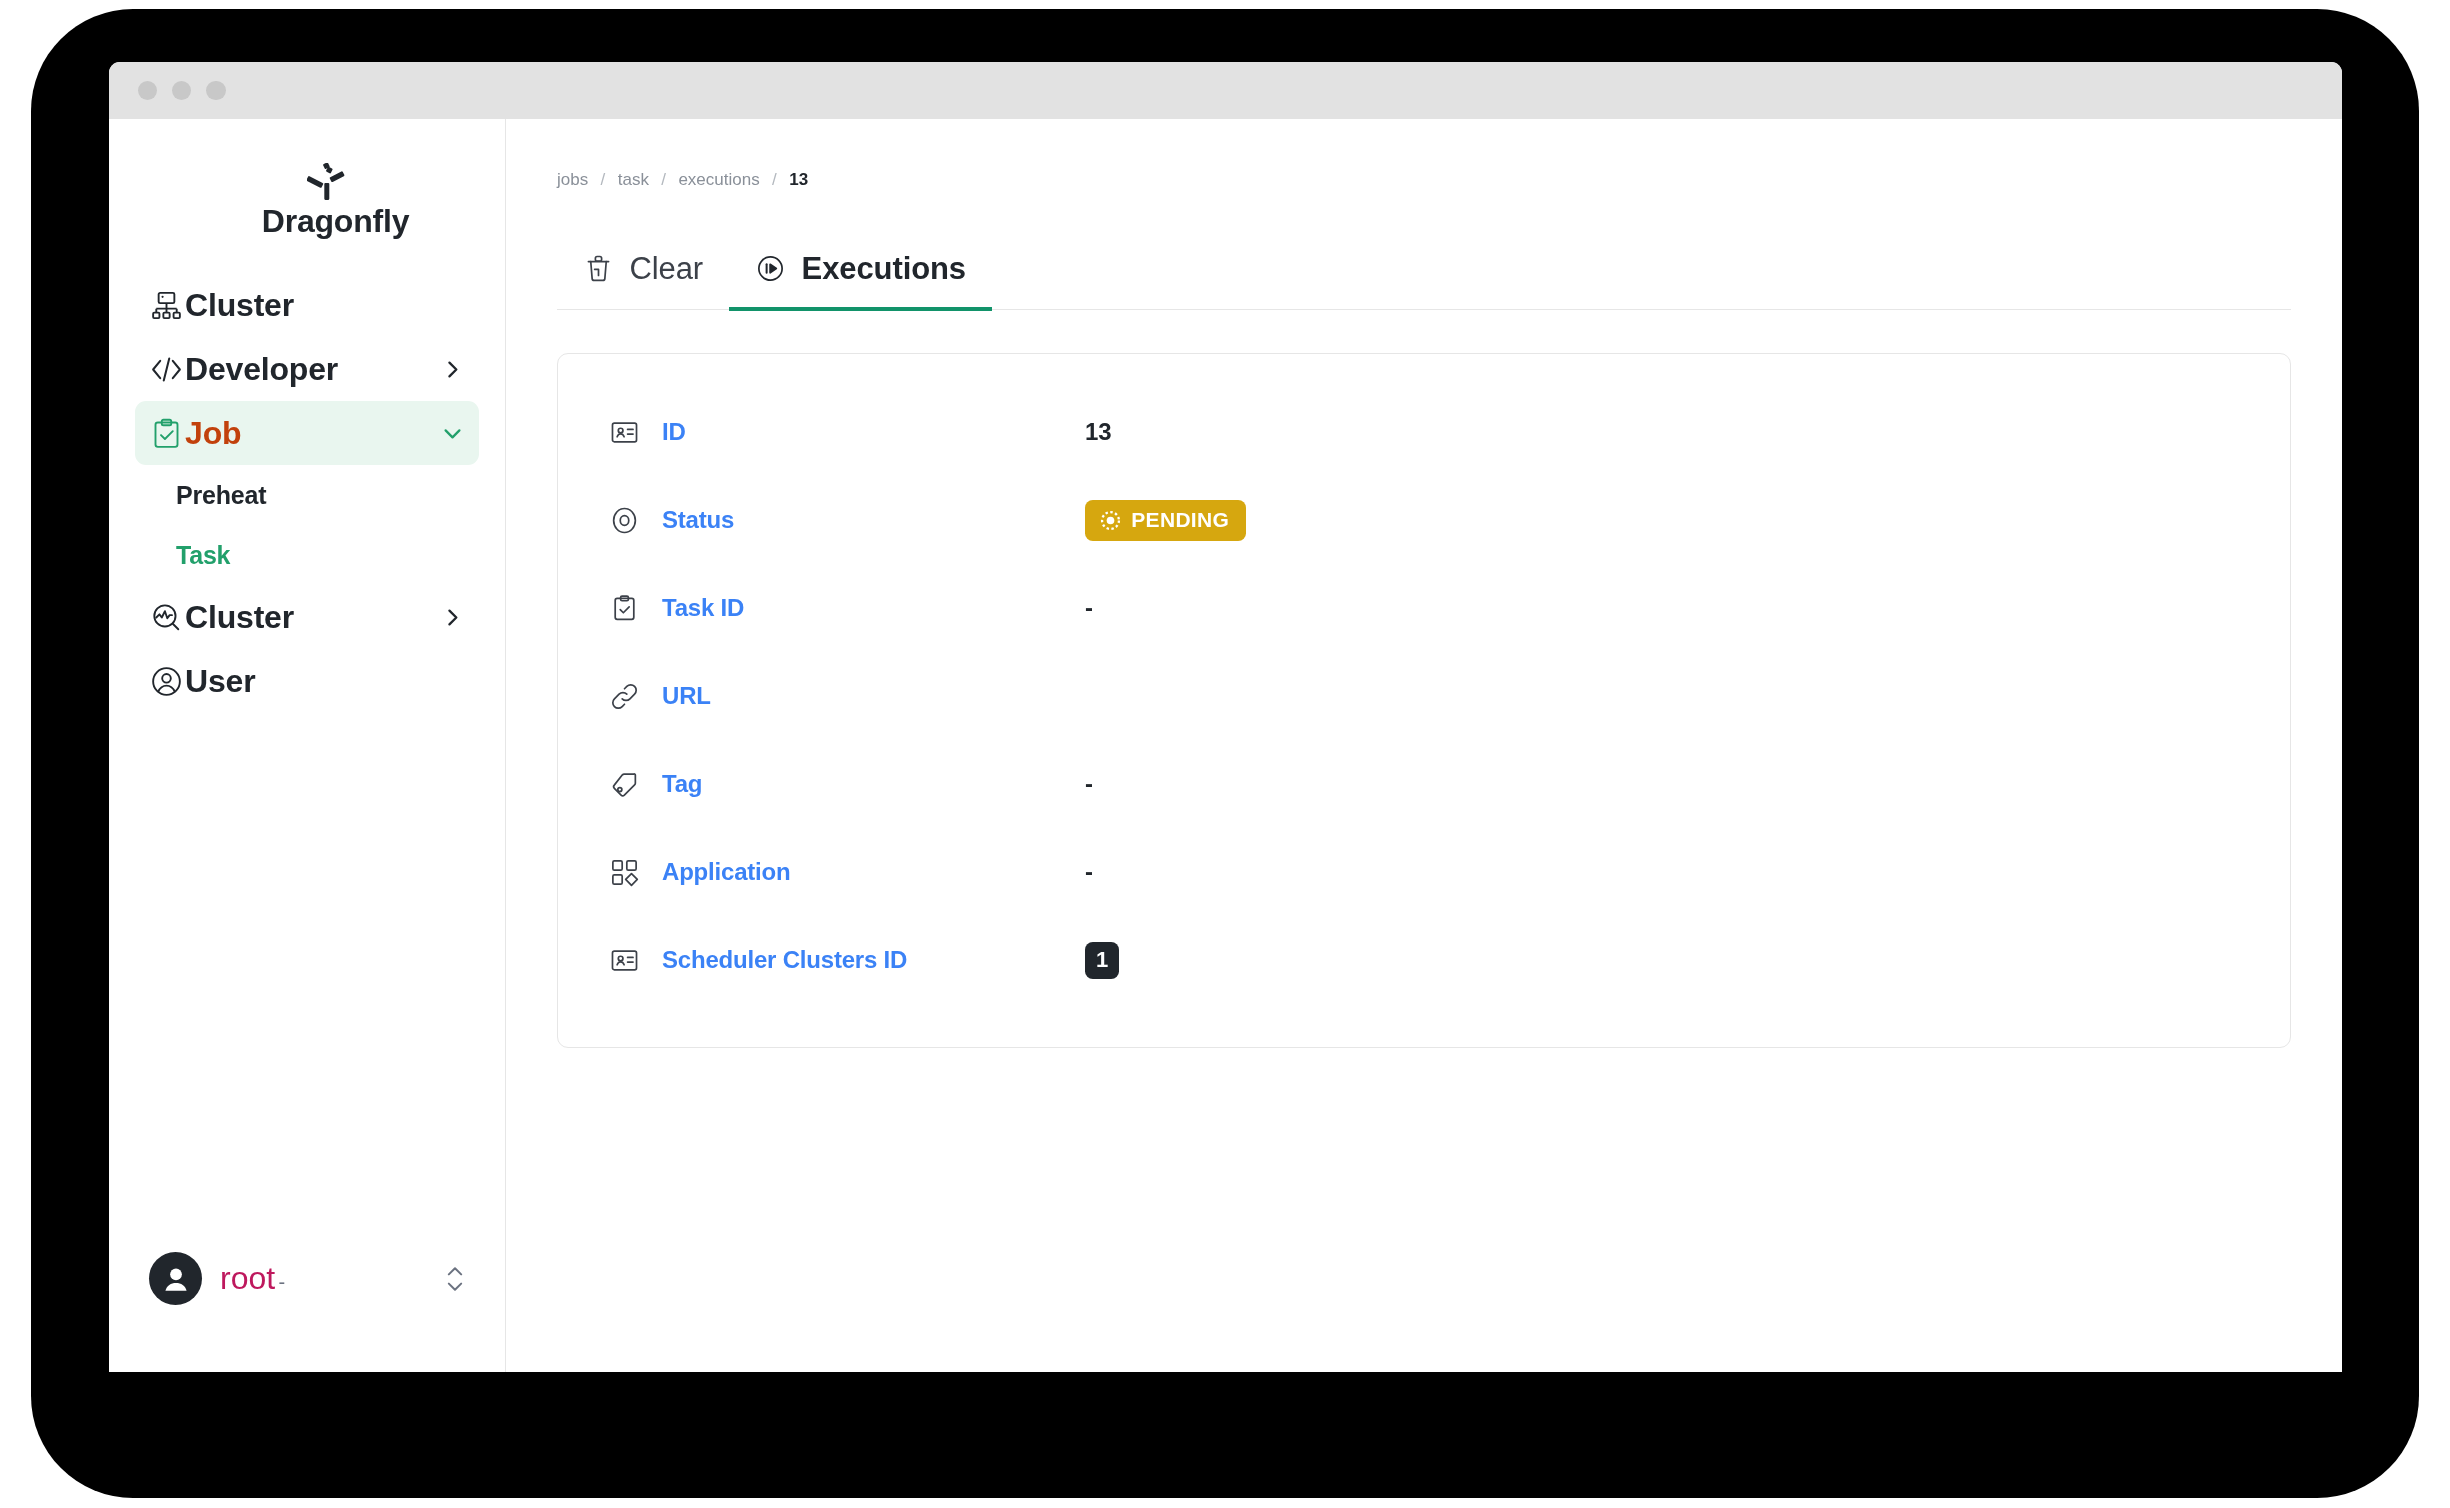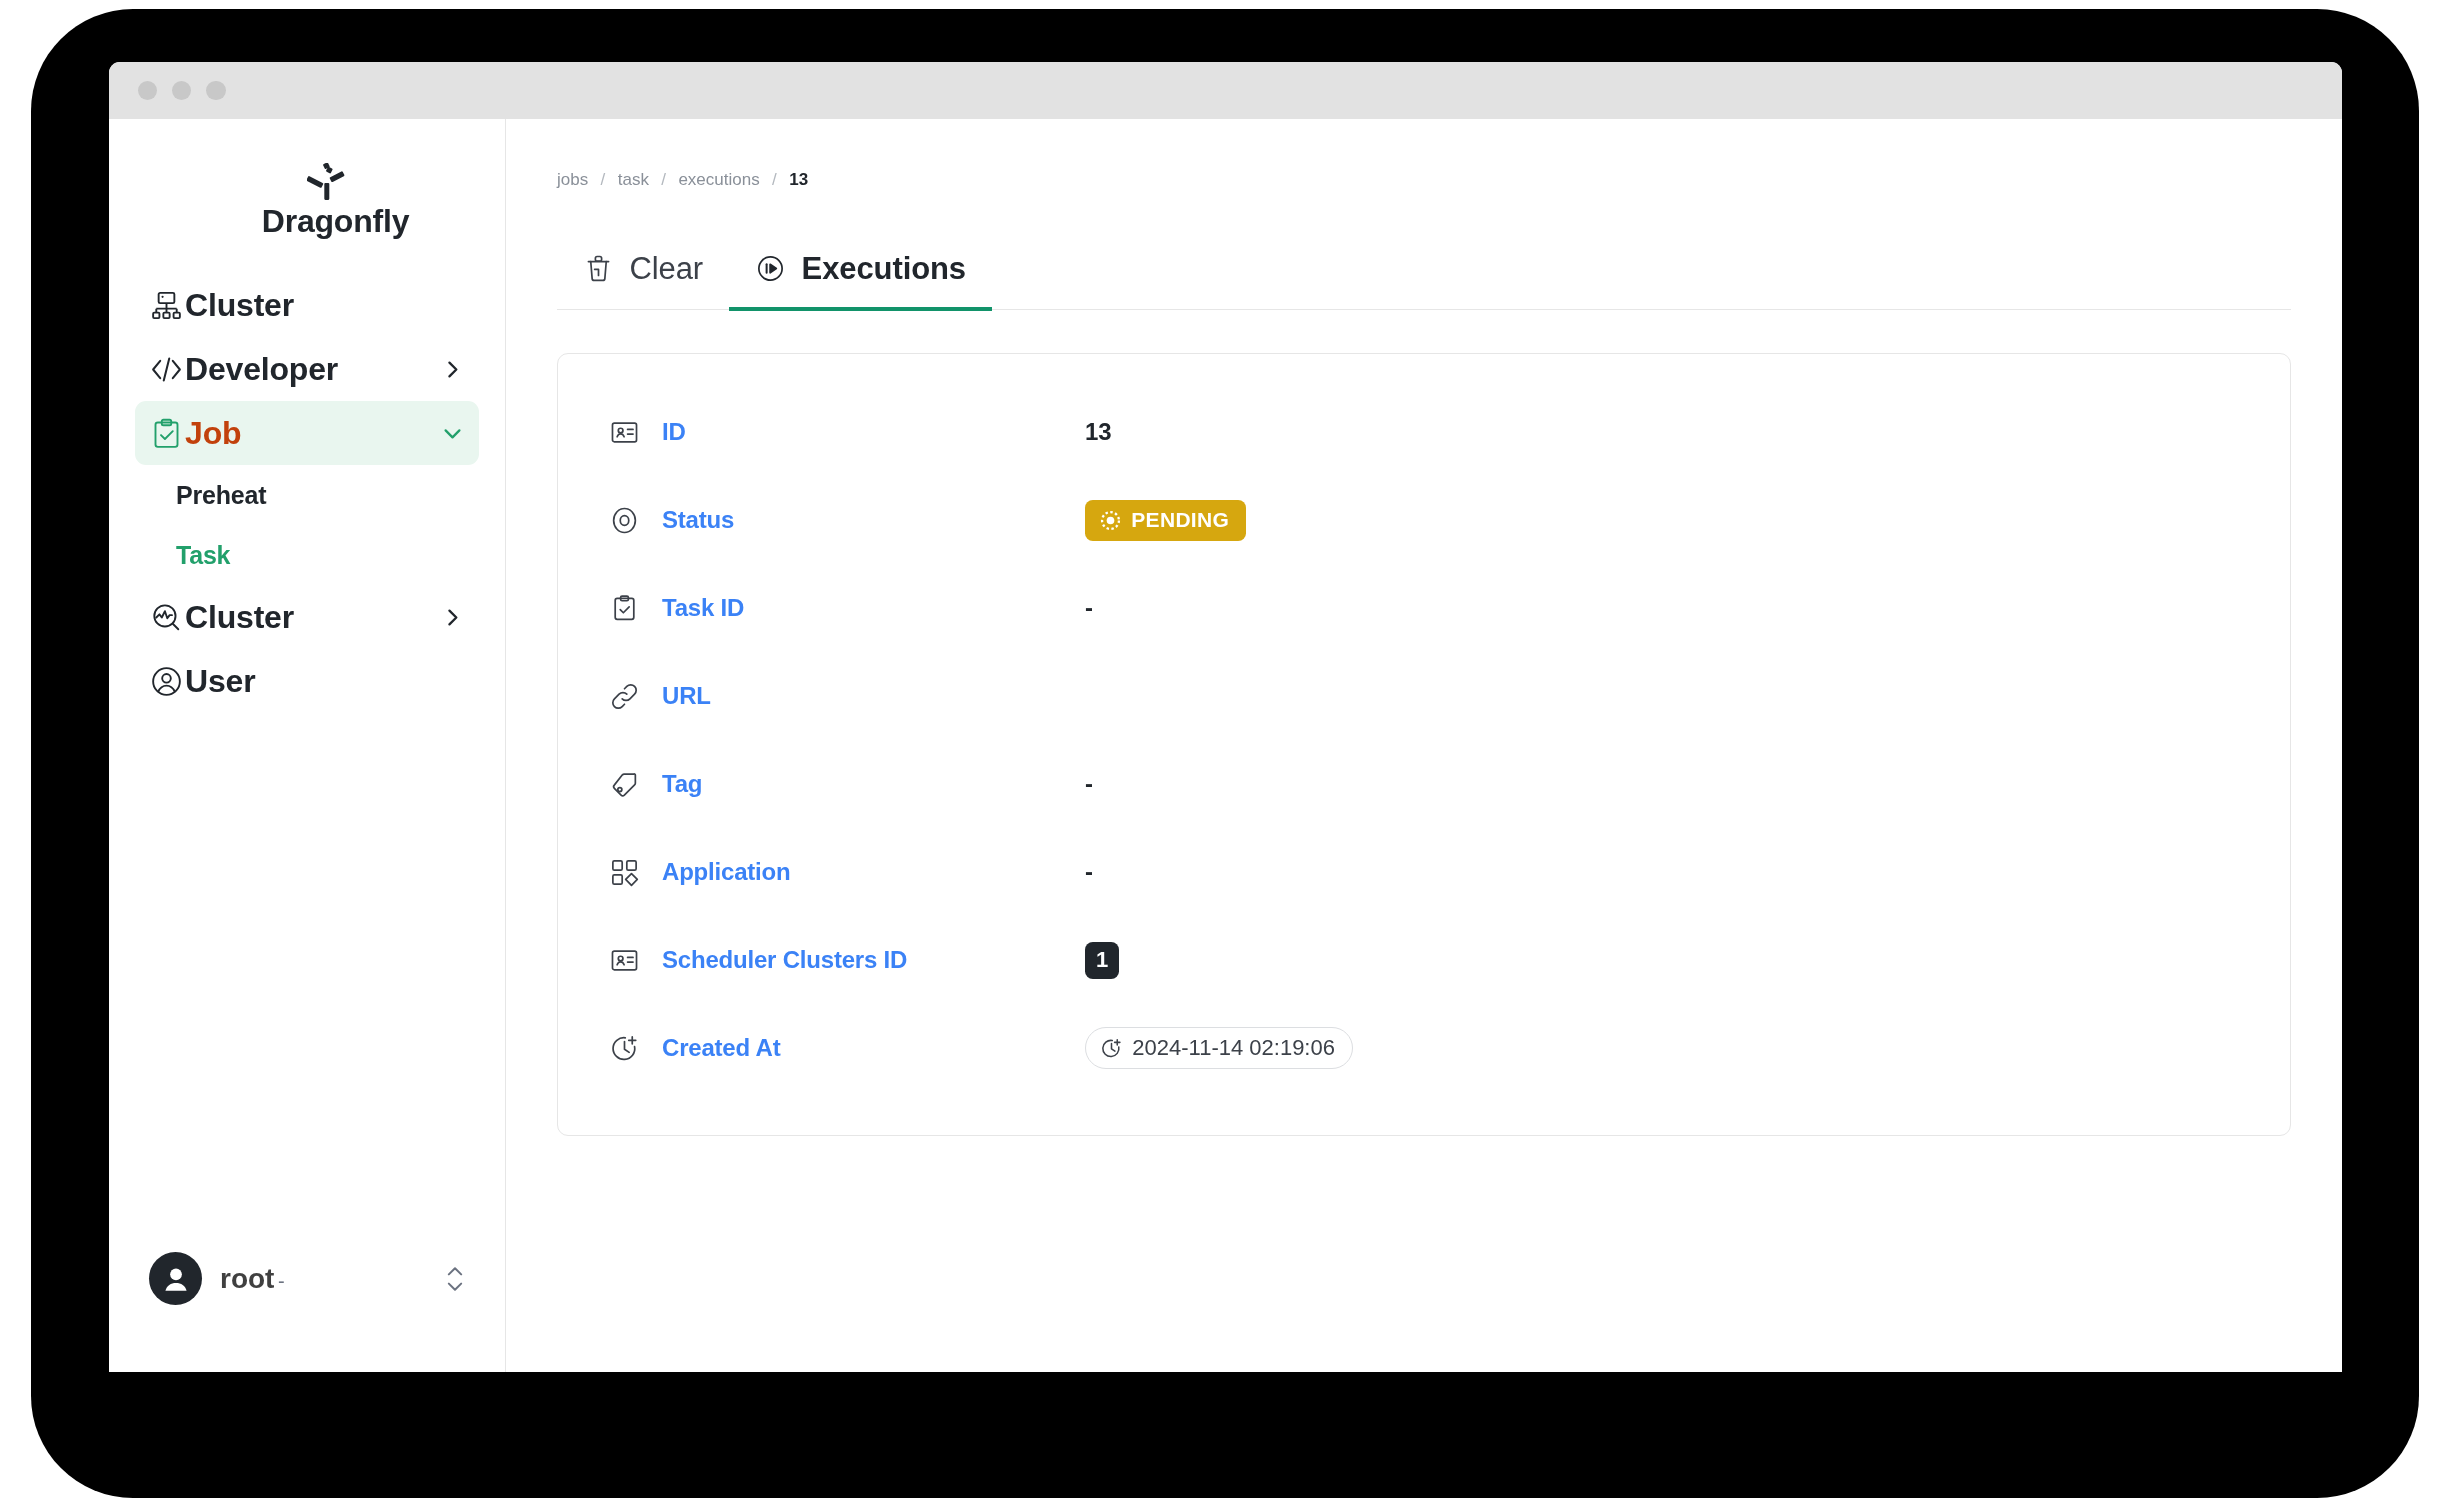--- a/index.html
+++ b/index.html
@@ -156,23 +156,23 @@
     height: 53px;
     border-radius: 50%;
     background: #21262c;
     flex: none;
     display: flex;
     align-items: center;
     justify-content: center;
   }
   #user-text { margin-left: 18px; flex: 1; }
   #user-name {
-    font-size: 28px;
-    font-weight: bold;
-    color: #404040;
+    font-size: 32px;
+    font-weight: normal;
+    color: #be185d;
     line-height: 1.05;
   }
   #user-sub {
     font-size: 20px;
     color: #6b7280;
     line-height: 1.2;
     margin-top: 4.7px;
   }
   #user-updown { width: 20px; height: 36px; flex: none; }
 
@@ -585,43 +585,19 @@
                 <path d="M24 16h7M24 22h7"></path>
               </svg>
             </span>
             <span class="row-label">Scheduler Clusters ID</span>
           </span>
           <span class="detail-value">
             <span class="chip-dark">1</span>
           </span>
         </div>
 
-        <div class="detail-row">
-          <span class="detail-label-wrap">
-            <span class="row-icon">
-              <svg viewBox="0 0 40 40" width="31" height="31" fill="none" stroke="#3c4149" stroke-width="2.2" stroke-linecap="round" stroke-linejoin="round">
-                <path d="M33 17.5A14 14 0 1121 6.2"></path>
-                <path d="M20 11v10l6 4"></path>
-                <path d="M30 5v9M25.5 9.5h9"></path>
-              </svg>
-            </span>
-            <span class="row-label">Created At</span>
-          </span>
-          <span class="detail-value">
-            <span class="chip-outline">
-              <span class="chip-icon">
-                <svg viewBox="0 0 30 30" width="23" height="23" fill="none" stroke="#3c4149" stroke-width="2" stroke-linecap="round" stroke-linejoin="round">
-                  <path d="M24.5 13A10.5 10.5 0 1116 4.6"></path>
-                  <path d="M15 8.5v7l4.5 3"></path>
-                  <path d="M22.5 3.5v7M19 7h7"></path>
-                </svg>
-              </span>
-              <span>2024-11-14 02:19:06</span>
-            </span>
-          </span>
-        </div>
 
       </div>
 
     </div>
   </div>
 </div>
 
 
 </body></html>

